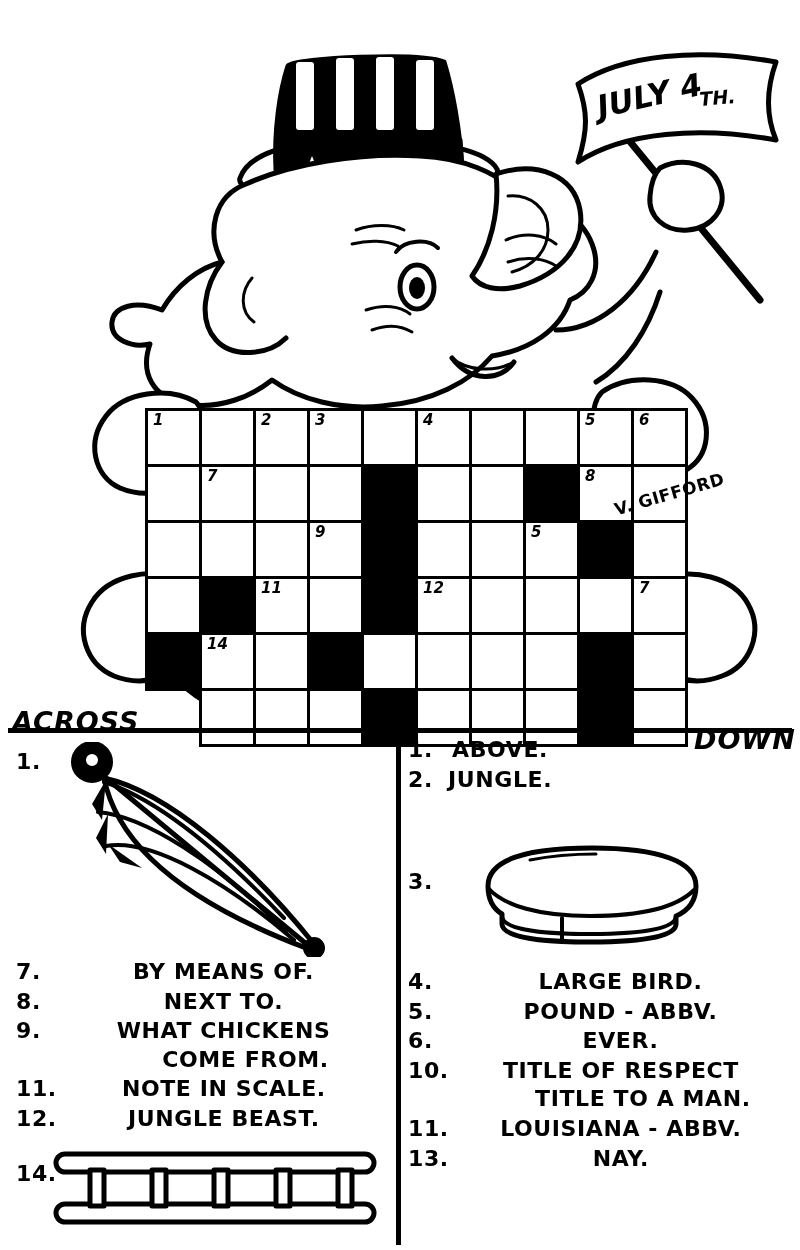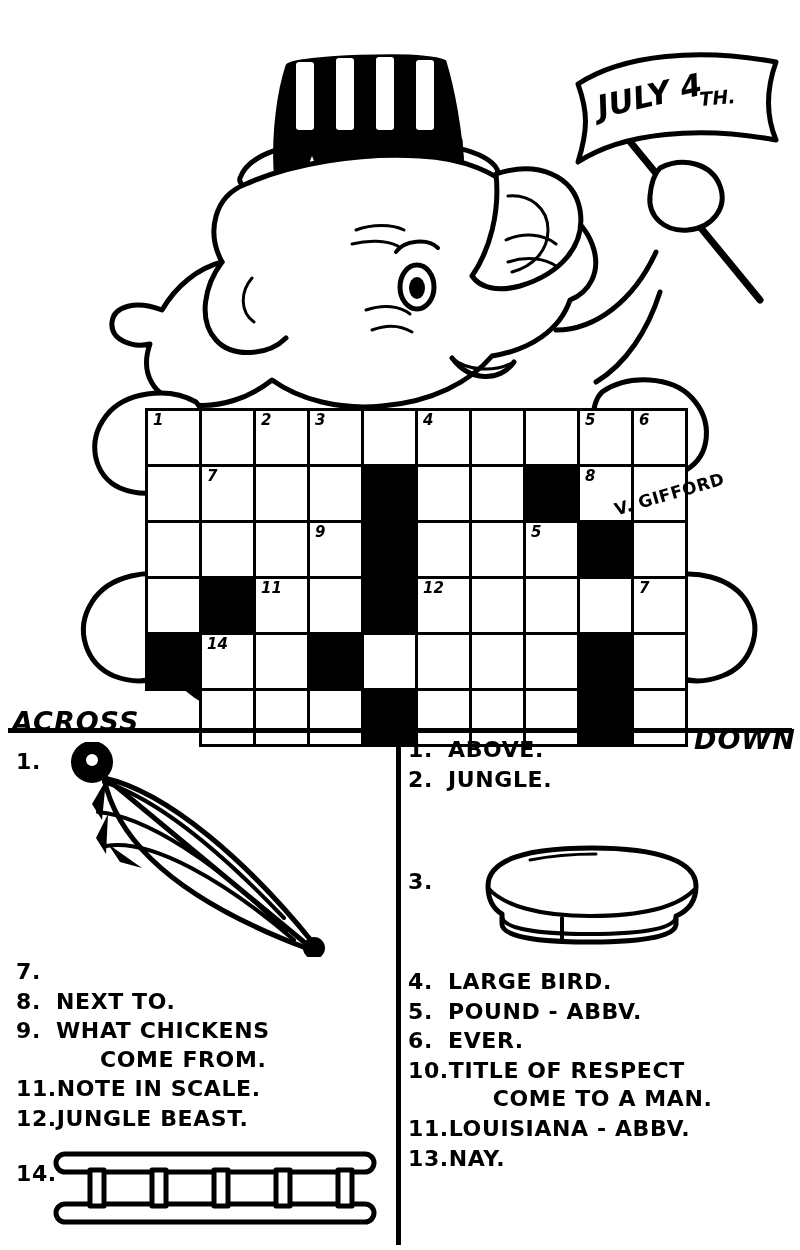--- a/index.html
+++ b/index.html
@@ -122,21 +122,21 @@
 
   .clue {
     display: flex;
     align-items: flex-start;
     margin-bottom: 1px;
   }
   .clue .num {
     min-width: 40px;
     flex: 0 0 auto;
   }
-  .clue .txt { flex: 1 1 auto; }
+  .clue .txt { flex: 1 1 auto; text-align: center; }
   .clue .txt .cont {
     display: block;
     padding-left: 44px;
   }
 
   
   .pic-umbrella {
     position: absolute;
     left: 48px;
     top: 742px;
@@ -404,20 +404,21 @@
         <path d="M56 36 C66 86 110 150 258 206" stroke-width="5"></path>
 
         <circle cx="266" cy="206" r="9" fill="#000"></circle>
       </g>
     </svg>
   </div>
 
   <div class="clue-group g-left-7 cluecol">
     <div class="clue">
       <span class="num">7.</span>
+      <span class="txt">BY MEANS OF.</span>
     </div>
     <div class="clue">
       <span class="num">8.</span>
       <span class="txt">NEXT TO.</span>
     </div>
     <div class="clue">
       <span class="num">9.</span>
       <span class="txt">
         <span>WHAT CHICKENS</span>
         <span class="cont">COME FROM.</span>
@@ -497,21 +498,21 @@
       <span class="txt">POUND - ABBV.</span>
     </div>
     <div class="clue">
       <span class="num">6.</span>
       <span class="txt">EVER.</span>
     </div>
     <div class="clue">
       <span class="num">10.</span>
       <span class="txt">
         <span>TITLE OF RESPECT</span>
-        <span class="cont">COME TO A MAN.</span>
+        <span class="cont">TITLE TO A MAN.</span>
       </span>
     </div>
     <div class="clue">
       <span class="num">11.</span>
       <span class="txt">LOUISIANA - ABBV.</span>
     </div>
     <div class="clue">
       <span class="num">13.</span>
       <span class="txt">NAY.</span>
     </div>

